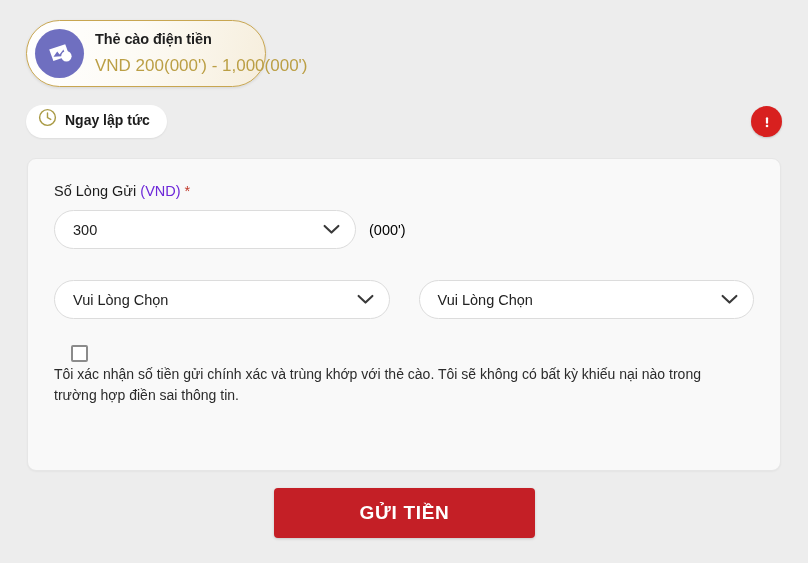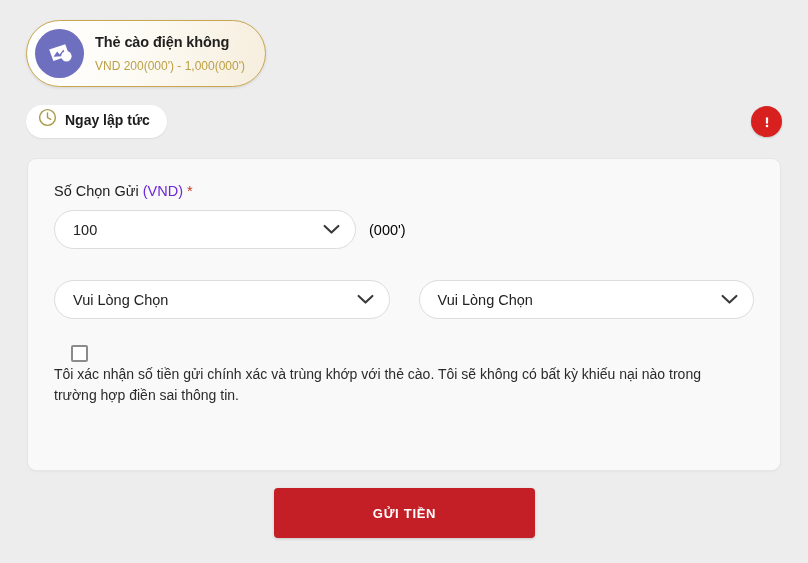--- a/index.html
+++ b/index.html
@@ -50,21 +50,21 @@
     line-height: 1.18;
   }
   .method-title {
     font-size: 14.5px;
     font-weight: bold;
     color: #1f1f1f;
     letter-spacing: -0.1px;
     white-space: nowrap;
   }
   .method-sub {
-    font-size: 12px;
+    font-size: 17px;
     color: #bb9f45;
     margin-top: 8px;
     white-space: nowrap;
   }
 
   
   .instant-badge {
     position: absolute;
     left: 26px;
     top: 105px;
@@ -182,42 +182,42 @@
     position: absolute;
     left: 274px;
     top: 488px;
     width: 261px;
     height: 50px;
     background: #c41f26;
     border: none;
     border-radius: 4px;
     color: #ffffff;
     font-family: "Liberation Sans", sans-serif;
-    font-size: 13px;
+    font-size: 19px;
     font-weight: bold;
     letter-spacing: 0.7px;
     cursor: pointer;
     box-shadow: 0 1px 3px rgba(0,0,0,0.16);
   }
 </style>
 </head>
 <body>
 
 <div class="method-card">
   <div class="method-icon">
     <svg width="28" height="28" viewBox="0 0 28 28" aria-hidden="true">
       <g fill="#ffffff">
         <path d="M3.2 9.6 L19.2 4.2 L23.4 15.6 L7.4 21.0 Z"></path>
       </g>
       <path d="M7.5 16.8 L11.2 11.6 L13.6 14.4 L17.4 9.4 L20.0 16.0 Z" fill="#6f6fc0"></path>
       <circle cx="20.4" cy="16.2" r="5.2" fill="#ffffff"></circle>
     </svg>
   </div>
   <div class="method-text">
-    <div class="method-title">Thẻ cào điện không</div>
+    <div class="method-title">Thẻ cào điện tiền</div>
     <div class="method-sub">VND 200(000') - 1,000(000')</div>
   </div>
 </div>
 
 <div class="instant-badge">
   <span class="clock">
     <svg width="19" height="19" viewBox="0 0 20 20" aria-hidden="true">
       <circle cx="10" cy="10" r="8.3" fill="none" stroke="#a99a45" stroke-width="1.5"></circle>
       <path d="M10 5.3 L10 10.2 L13.4 12.1" fill="none" stroke="#a99a45" stroke-width="1.5" stroke-linecap="round"></path>
     </svg>
@@ -228,26 +228,26 @@
 <div class="alert-icon">
   <svg width="16" height="16" viewBox="0 0 16 16" aria-hidden="true">
     <rect x="6.9" y="3.2" width="2.2" height="6.6" rx="1.1" fill="#ffffff"></rect>
     <circle cx="8" cy="12.0" r="1.32" fill="#ffffff"></circle>
   </svg>
 </div>
 
 <div class="form-panel">
 
   <div class="field-label">
-    <span>Số Chọn Gửi </span><span class="unit">(VND)</span> <span class="req">*</span>
+    <span>Số Lòng Gửi </span><span class="unit">(VND)</span> <span class="req">*</span>
   </div>
 
   <div class="row">
     <div class="select select-amount">
-      <span>100</span>
+      <span>300</span>
       <span class="chev">
         <svg width="17" height="11" viewBox="0 0 17 11" aria-hidden="true">
           <path d="M1.6 1.9 L8.5 8.6 L15.4 1.9" fill="none" stroke="#3a3a3a" stroke-width="2.1" stroke-linecap="round" stroke-linejoin="round"></path>
         </svg>
       </span>
     </div>
     <span class="suffix">(000')</span>
   </div>
 
   <div class="promo-block">

